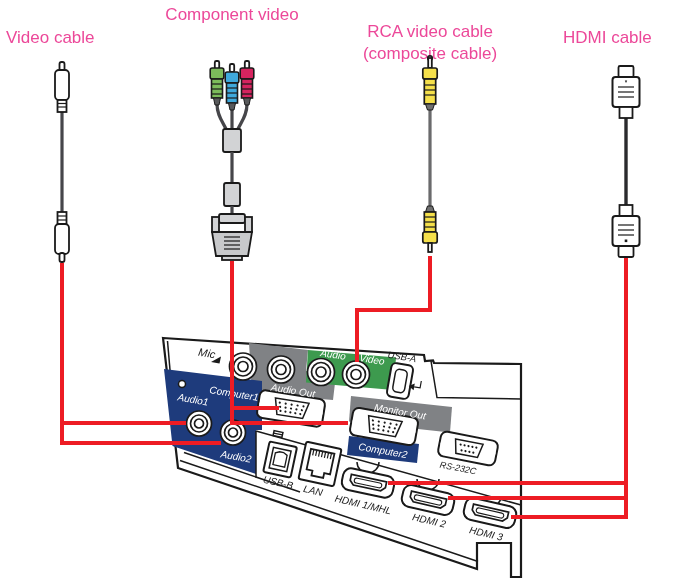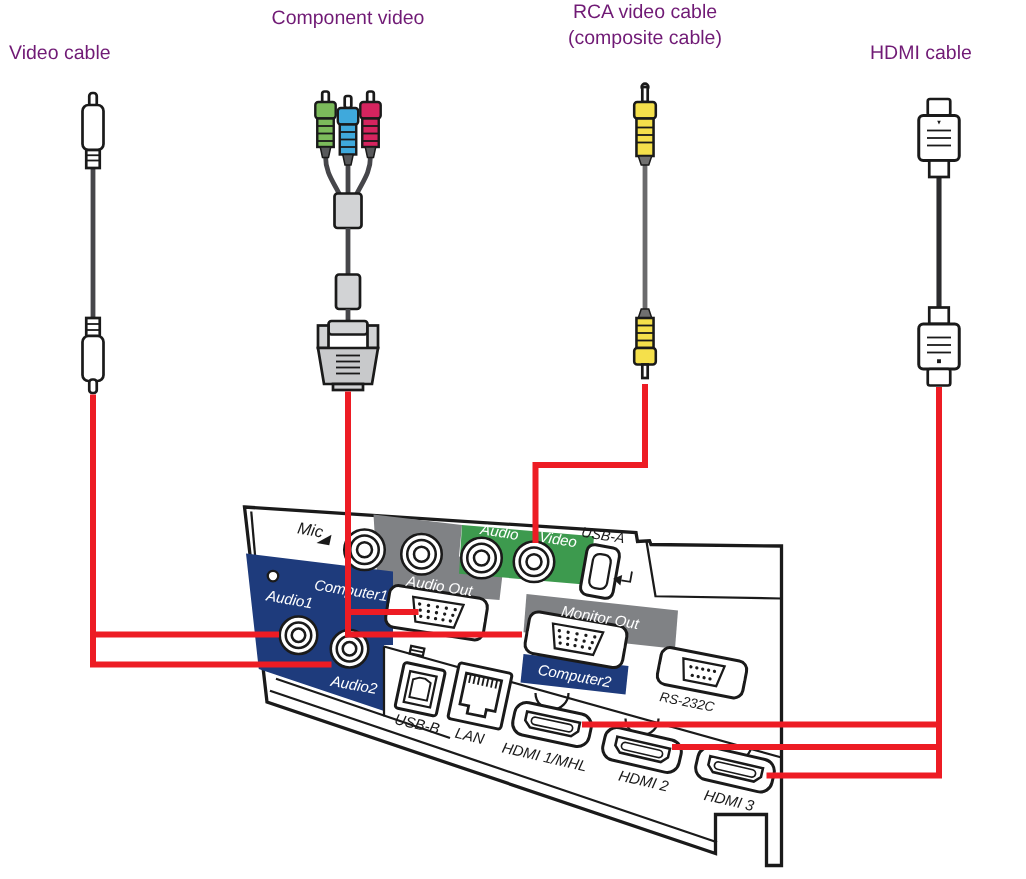--- a/index.html
+++ b/index.html
@@ -1,18 +1,18 @@
 <!DOCTYPE html>
 <html style="--connector-line: #ED1C24; --panel-blue: #1E3B7C; --band-grey: #808285; --band-green: #3D9A4E; --rca-yellow: #F5E04B; --component-green: #7CBB5B; --component-blue: #3FA9DC; --component-red: #D6245F; --connector-grey: #D2D3D5; --outline: #1A1A1A;"><head>
 <meta charset="utf-8">
 <style>
   html,body{margin:0;padding:0;background:#fff;}
   #stage{position:relative;width:684px;height:586px;background:#fff;overflow:hidden;
          font-family:"Liberation Sans",sans-serif;}
-  .caption{position:absolute;font-size:13px;line-height:1.28;color:#701a75;text-align:center;}
+  .caption{position:absolute;font-size:17px;line-height:1.28;color:#ec4899;text-align:center;}
   .caption.left-align{text-align:left;}
   svg{position:absolute;left:0;top:0;}
 
   
   .ol   {stroke:var(--outline,#1a1a1a);stroke-width:2.2;fill:#fff;stroke-linejoin:miter;}
   .iln  {stroke:var(--outline,#1a1a1a);stroke-width:1.5;fill:none;}
   .band-grey {fill:var(--band-grey,#808285);}
   .band-green{fill:var(--band-green,#3D9A4E);}
   .band-blue {fill:var(--panel-blue,#1E3B7C);}
   .jack circle{fill:#fff;stroke:var(--outline,#1a1a1a);stroke-width:1.7;}
@@ -32,25 +32,25 @@
 <body>
 
 <div id="stage">
 
   <div class="caption left-align" style="left:6px;top:27px;width:112px;">
     <span>Video cable</span>
   </div>
   <div class="caption" style="left:128px;top:4px;width:208px;">
     <div>Component video</div>
   </div>
-  <div class="caption" style="left:332px;top:0;width:196px;">
+  <div class="caption" style="left:332px;top:21px;width:196px;">
     <div>RCA video cable</div>
     <div>(composite cable)</div>
   </div>
-  <div class="caption left-align" style="left:580px;top:27px;width:100px;">
+  <div class="caption left-align" style="left:563px;top:27px;width:100px;">
     <span>HDMI cable</span>
   </div>
 
   <svg width="684" height="586" viewBox="0 0 684 586">
 
     <g>
       <line class="cab" x1="62" y1="110" x2="62" y2="214"></line>
       <rect class="body-w" x="59.5" y="62" width="5" height="9" rx="2"></rect>
       <rect class="body-w" x="55" y="70" width="14" height="30" rx="4"></rect>
       <rect class="body-w" x="57.5" y="100" width="9" height="12"></rect>

